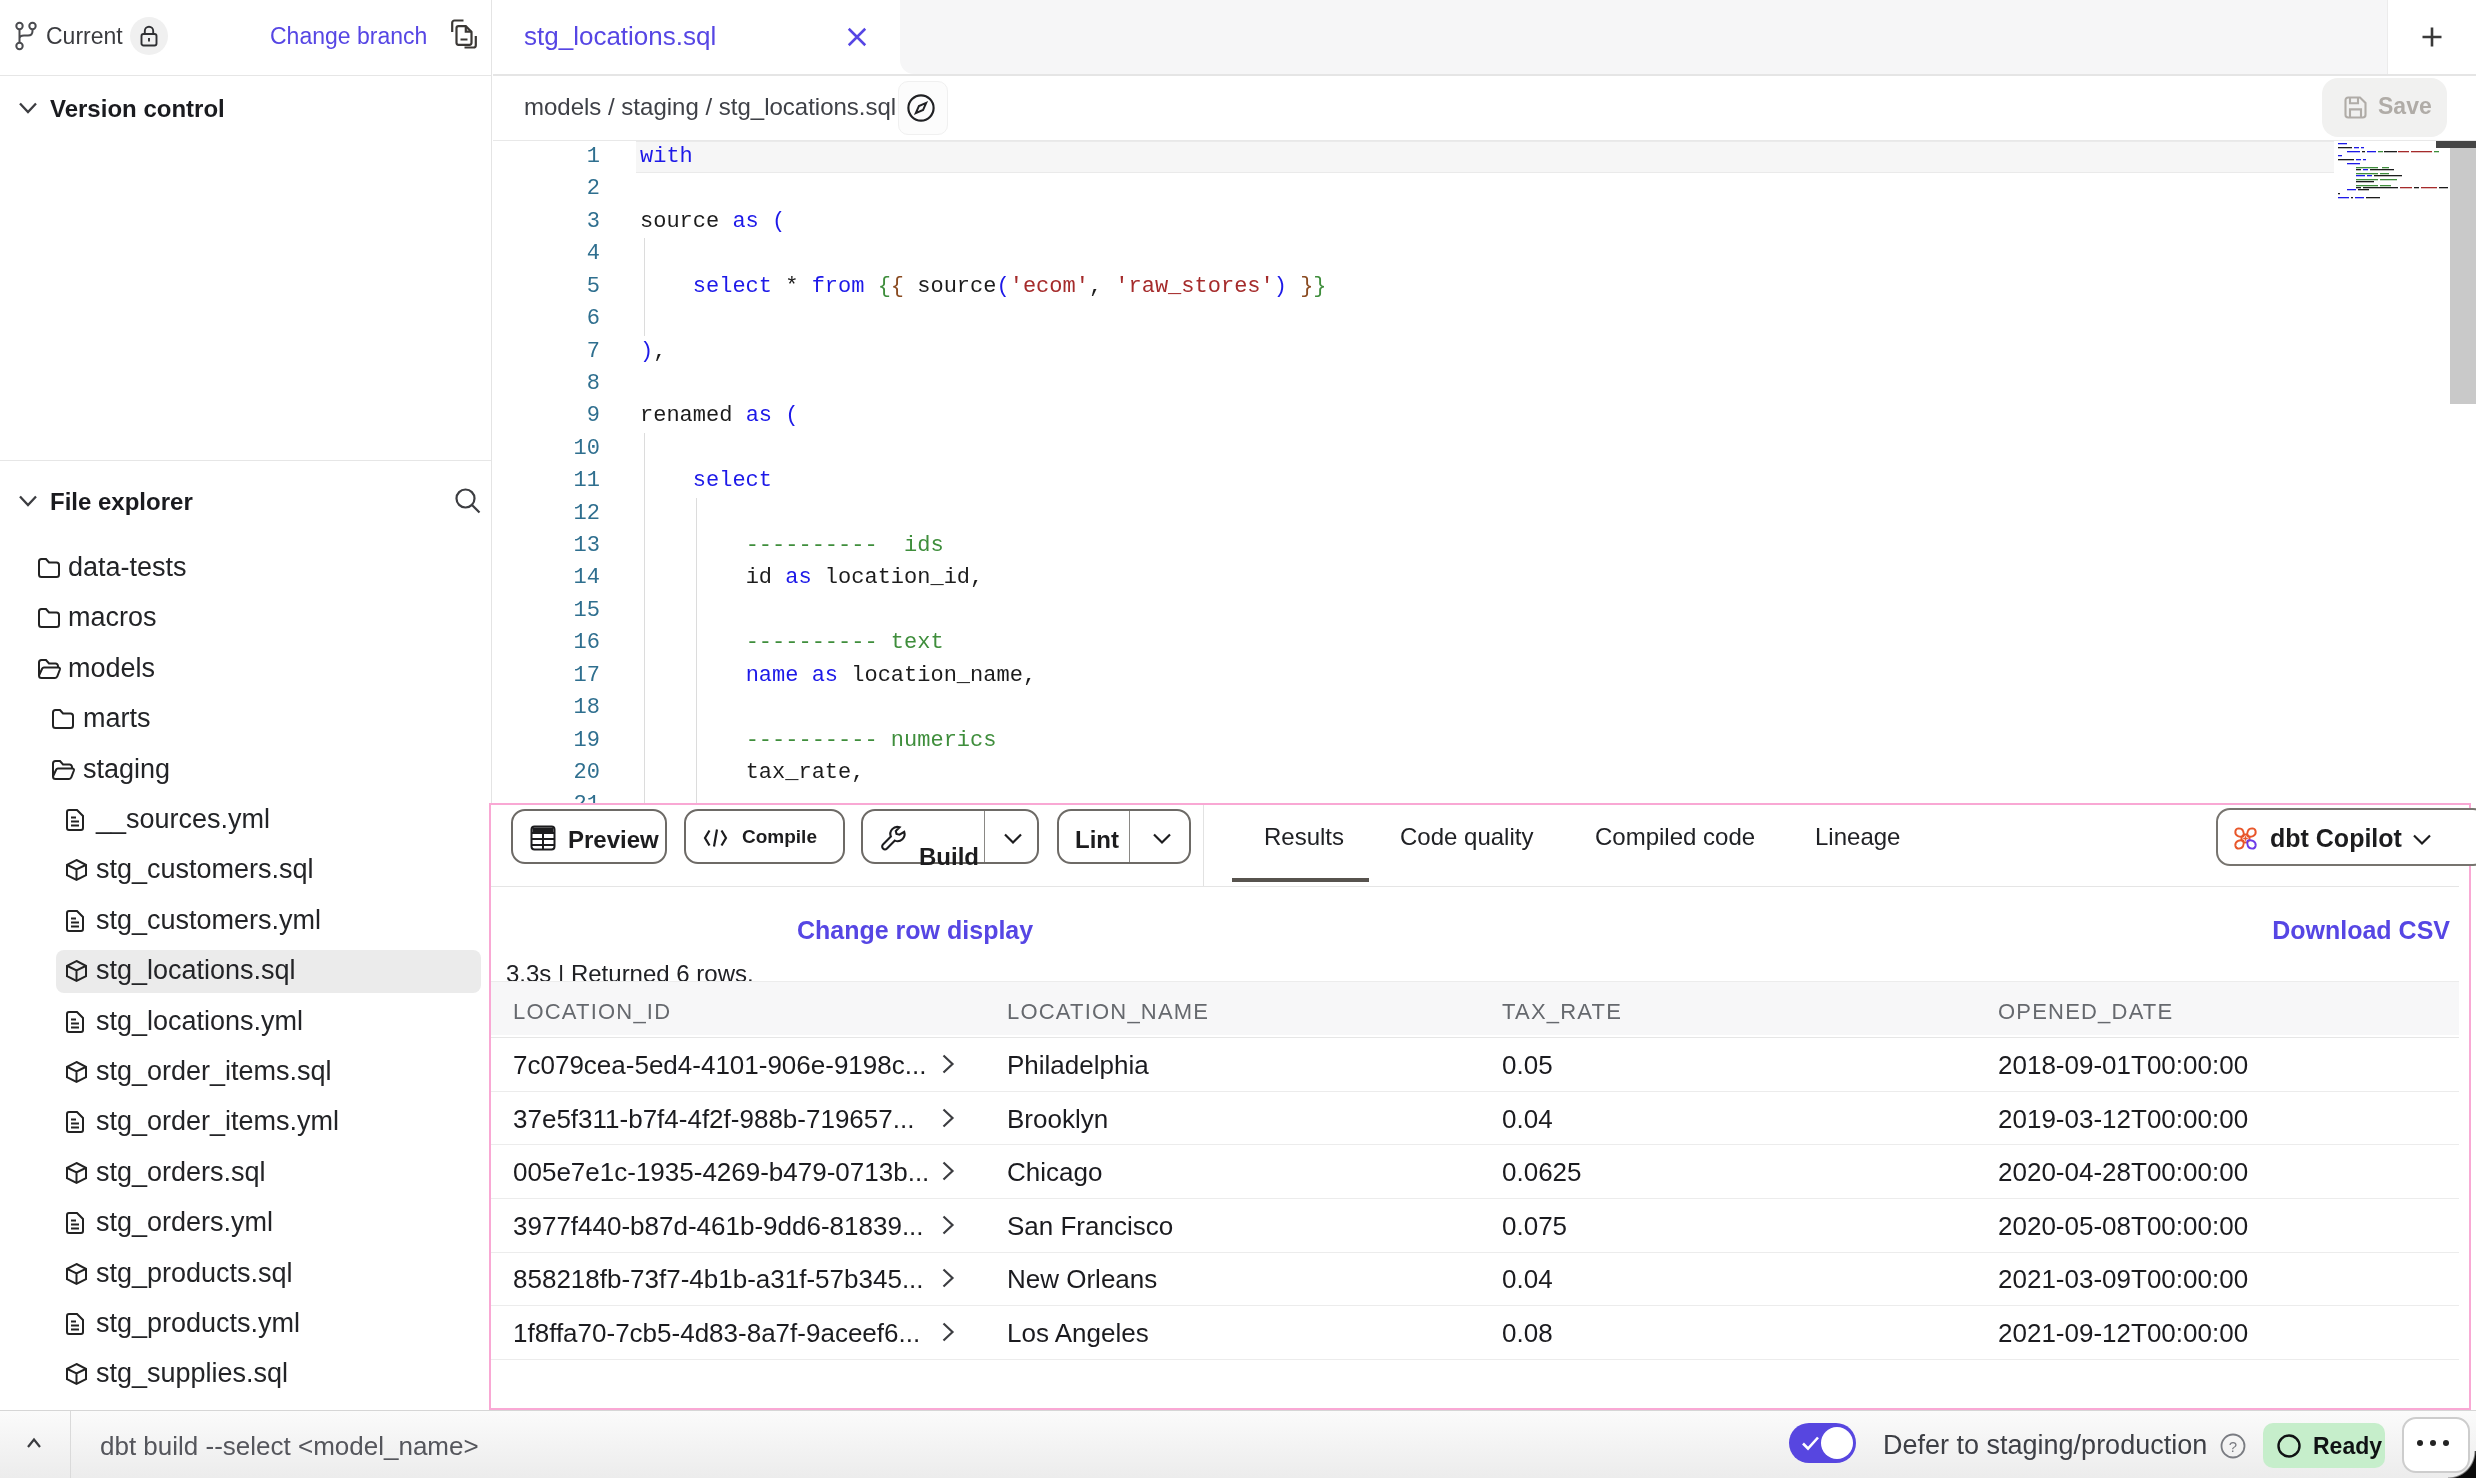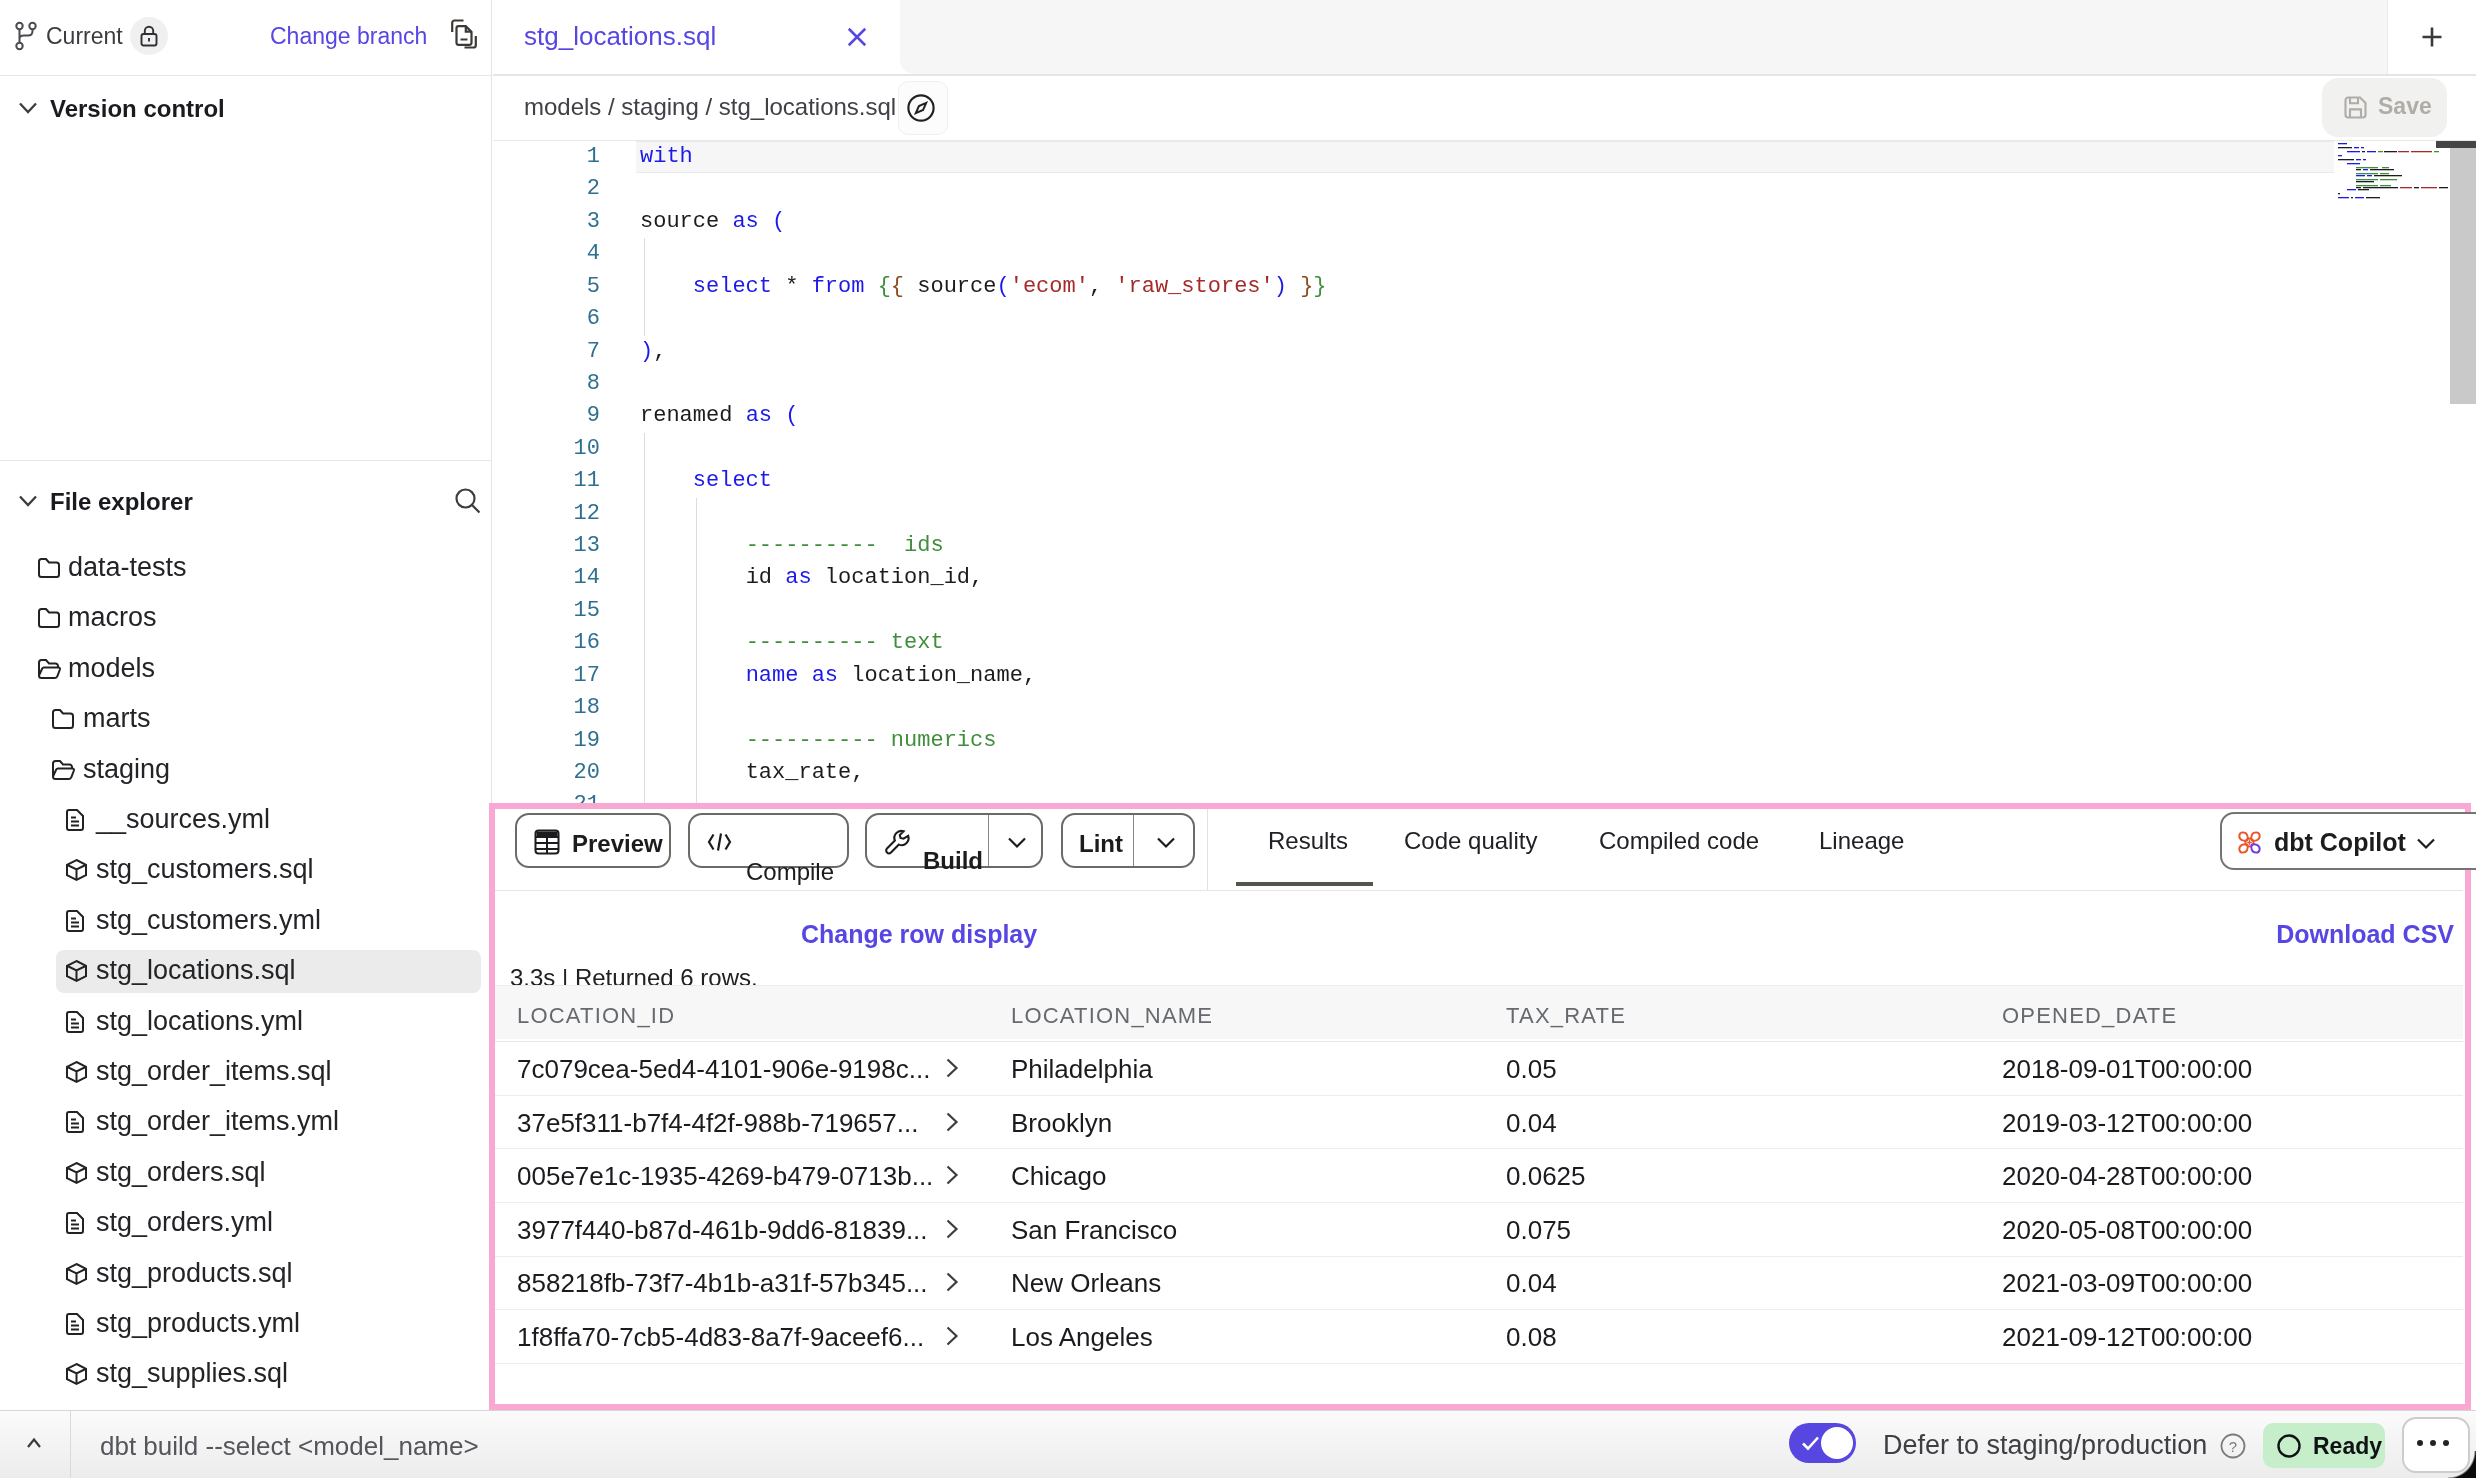--- a/index.html
+++ b/index.html
@@ -276,38 +276,38 @@
       <rect x="1865" y="48.0" width="11" height="1.3" fill="#1c1c1c"></rect>
       <rect x="1845" y="52.0" width="2" height="1.3" fill="#1c1c1c"></rect>
       <rect x="1845" y="56.0" width="11" height="1.3" fill="#1d19e8"></rect>
       <rect x="1858" y="56.0" width="2" height="1.3" fill="#1c1c1c"></rect>
       <rect x="1862" y="56.0" width="9" height="1.3" fill="#1d19e8"></rect>
       <rect x="1873" y="56.0" width="14" height="1.3" fill="#1c1c1c"></rect>
     </svg>
 <div class="abs" style="left:1943px;top:0;width:40px;height:7px;background:#454545;"></div>
 <div class="abs" style="left:1957px;top:7px;width:26px;height:256px;background:#c9c9c9;"></div>
 </div>
-<div class="abs" style="left:489px;top:803px;width:1982px;height:607px;background:#fff;border:6px solid #f9a8d4;z-index:30;">
+<div class="abs" style="left:489px;top:803px;width:1982px;height:607px;background:#fff;border:2px solid #f9a8d4;z-index:30;">
 <div class="abs" style="left:20px;top:4px;width:156px;height:55px;border:2px solid #6d6a66;border-radius:14px;background:#fff;">
       <svg class="abs" style="left:17px;top:14px;" width="26" height="26" viewBox="0 0 26 26">
         <g stroke="#1c1c1e" fill="none" stroke-width="2">
           <rect x="1.5" y="1.5" width="23" height="23" rx="3"></rect>
           <path d="M1.5 8 H24.5 M1.5 14 H24.5 M1.5 20 H24.5 M13 8 V24.5"></path>
         </g>
         <path d="M2.5 2.5 h21 v5 h-21 z" fill="#1c1c1e"></path>
       </svg>
 <div class="abs" style="left:55px;top:15px;font-size:24px;font-weight:bold;color:#1c1c1e;">Preview</div>
     </div>
 <div class="abs" style="left:193px;top:4px;width:161px;height:55px;border:2px solid #6d6a66;border-radius:14px;background:#fff;">
       <svg class="abs" style="left:17px;top:17px;" width="25" height="20" viewBox="0 0 25 20">
         <g fill="none" stroke="#1c1c1e" stroke-width="2.2">
           <path d="M6.5 2.5 L2 10 L6.5 17.5 M18.5 2.5 L23 10 L18.5 17.5 M14 1.5 L11 18.5"></path>
         </g>
       </svg>
-<div class="abs" style="left:56px;top:15px;font-size:24px;font-weight:normal;color:#1c1c1e;margin-top:28px;">Compile</div>
+<div class="abs" style="left:56px;top:15px;font-size:19px;font-weight:bold;color:#1c1c1e;">Compile</div>
     </div>
 <div class="abs" style="left:370px;top:4px;width:178px;height:55px;border:2px solid #6d6a66;border-radius:14px;background:#fff;">
       <svg class="abs" style="left:16px;top:13px;" width="28" height="28" viewBox="0 0 28 28">
         <path d="M25.2 7.9 a7 7 0 0 1 -9.3 8.7 L8 24.5 a2.8 2.8 0 0 1 -4 -4 L11.9 12.6 a7 7 0 0 1 8.7 -9.3 L16.8 7 l0.7 3 l3 0.7 Z" fill="none" stroke="#1c1c1e" stroke-width="2.1"></path>
       </svg>
 <div class="abs" style="left:56px;top:32px;font-size:24px;font-weight:bold;color:#1c1c1e;">Build</div>
 <div class="abs" style="left:121px;top:0;width:1px;height:51px;background:#8a8885;"></div>
 <svg class="abs" style="left:138px;top:21px;" width="24" height="14" viewBox="0 0 24 14">
         <path d="M4 2.5 L12 10.5 L20 2.5" fill="none" stroke="#1c1c1e" stroke-width="2.2"></path>
       </svg>

